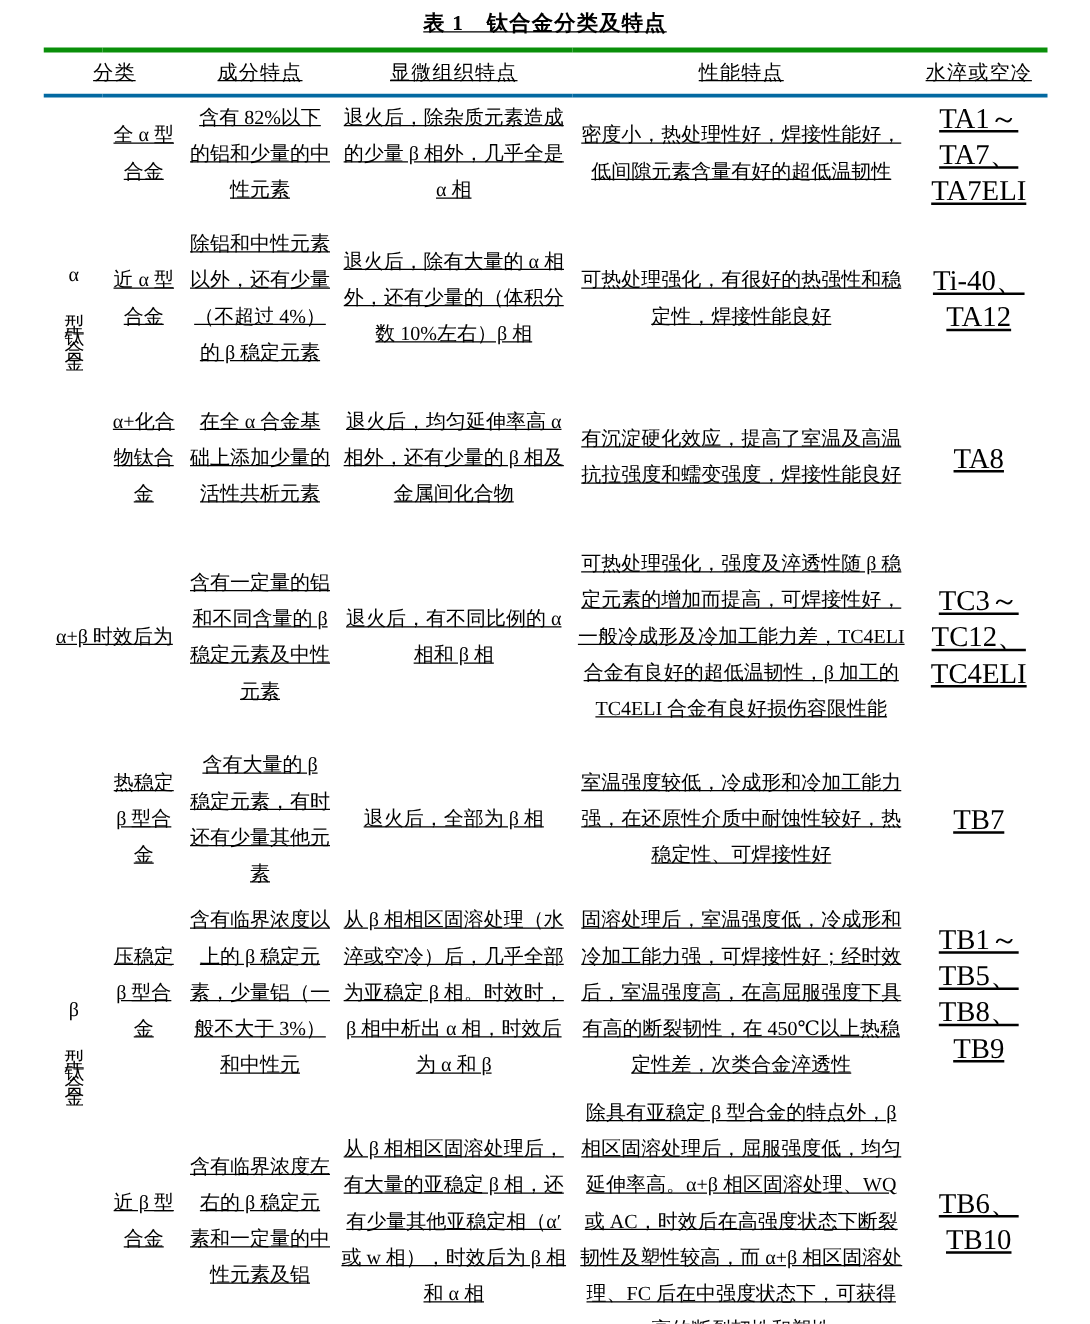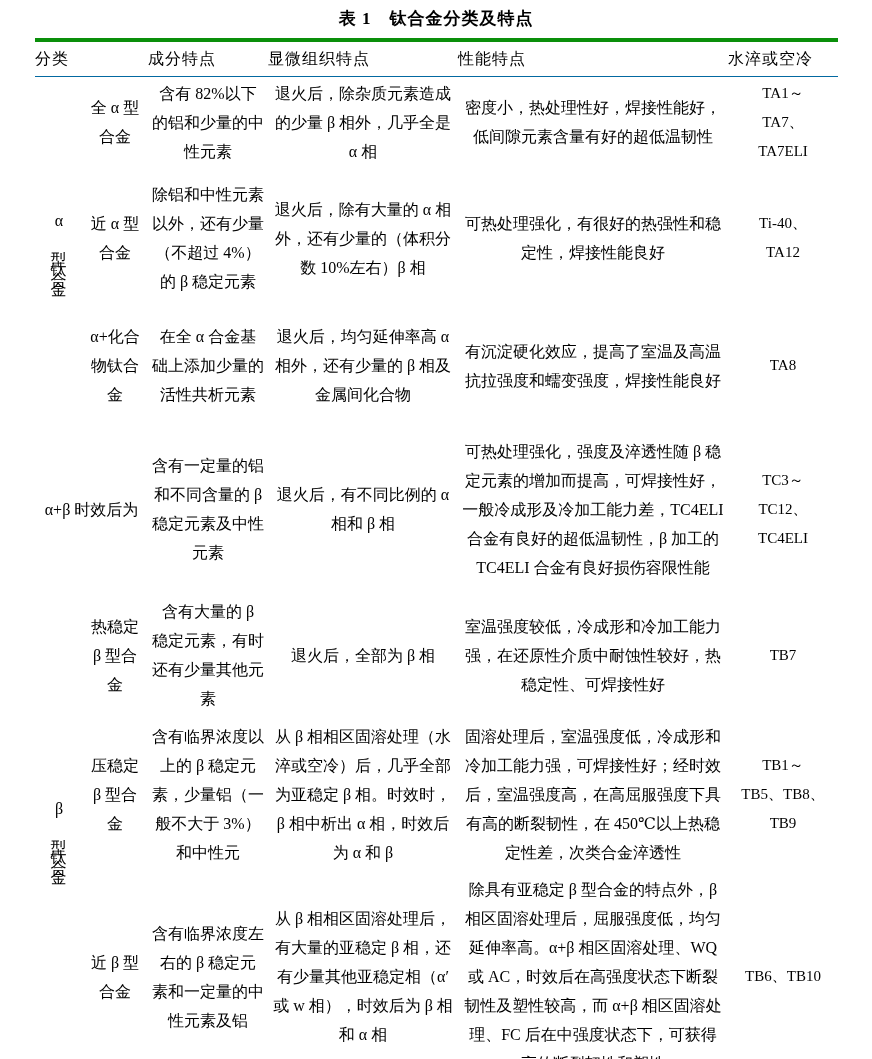--- a/index.html
+++ b/index.html
@@ -7,20 +7,21 @@
     width: 872px;
     background: #ffffff;
     font-family: "Liberation Serif", "DejaVu Serif", serif;
     color: #000000;
   }
   .page {
     width: 872px;
     height: 1059px;
     overflow: hidden;
     padding-top: 6px;
+    text-decoration: underline;
   }
   .doc-title {
     text-align: center;
     font-size: 17px;
     font-weight: bold;
     letter-spacing: 1px;
     height: 32px;
     line-height: 26px;
   }
   table.alloy-table {
@@ -36,41 +37,41 @@
   col.c-group { width: 47px; }
   col.c-type { width: 66px; }
   col.c-comp { width: 120px; }
   col.c-micro { width: 190px; }
   col.c-perf { width: 270px; }
   col.c-typical { width: 110px; }
   thead th {
     font-weight: normal;
     font-size: 16px;
     height: 36px;
-    text-align: left;
+    text-align: center;
     vertical-align: middle;
-    border-bottom: 1px solid #0369a1;
+    border-bottom: 3px solid #0369a1;
     letter-spacing: 1px;
   }
   td {
     text-align: center;
     vertical-align: middle;
     padding: 2px 4px;
   }
   td.group-cell { padding: 0; }
   .vertical-label {
     display: inline-block;
     writing-mode: vertical-rl;
     text-orientation: upright;
     letter-spacing: 10px;
     line-height: 1;
   }
   td.typical-cell {
     white-space: pre-line;
-    font-size: 15px;
+    font-size: 23px;
   }
   tr.r1 { height: 92px; }
   tr.r2 { height: 140px; }
   tr.r3 { height: 115px; }
   tr.r4 { height: 172px; }
   tr.r5 { height: 115px; }
   tr.r6 { height: 158px; }
   tr.r7 { height: 178px; }
 </style>
 </head>

